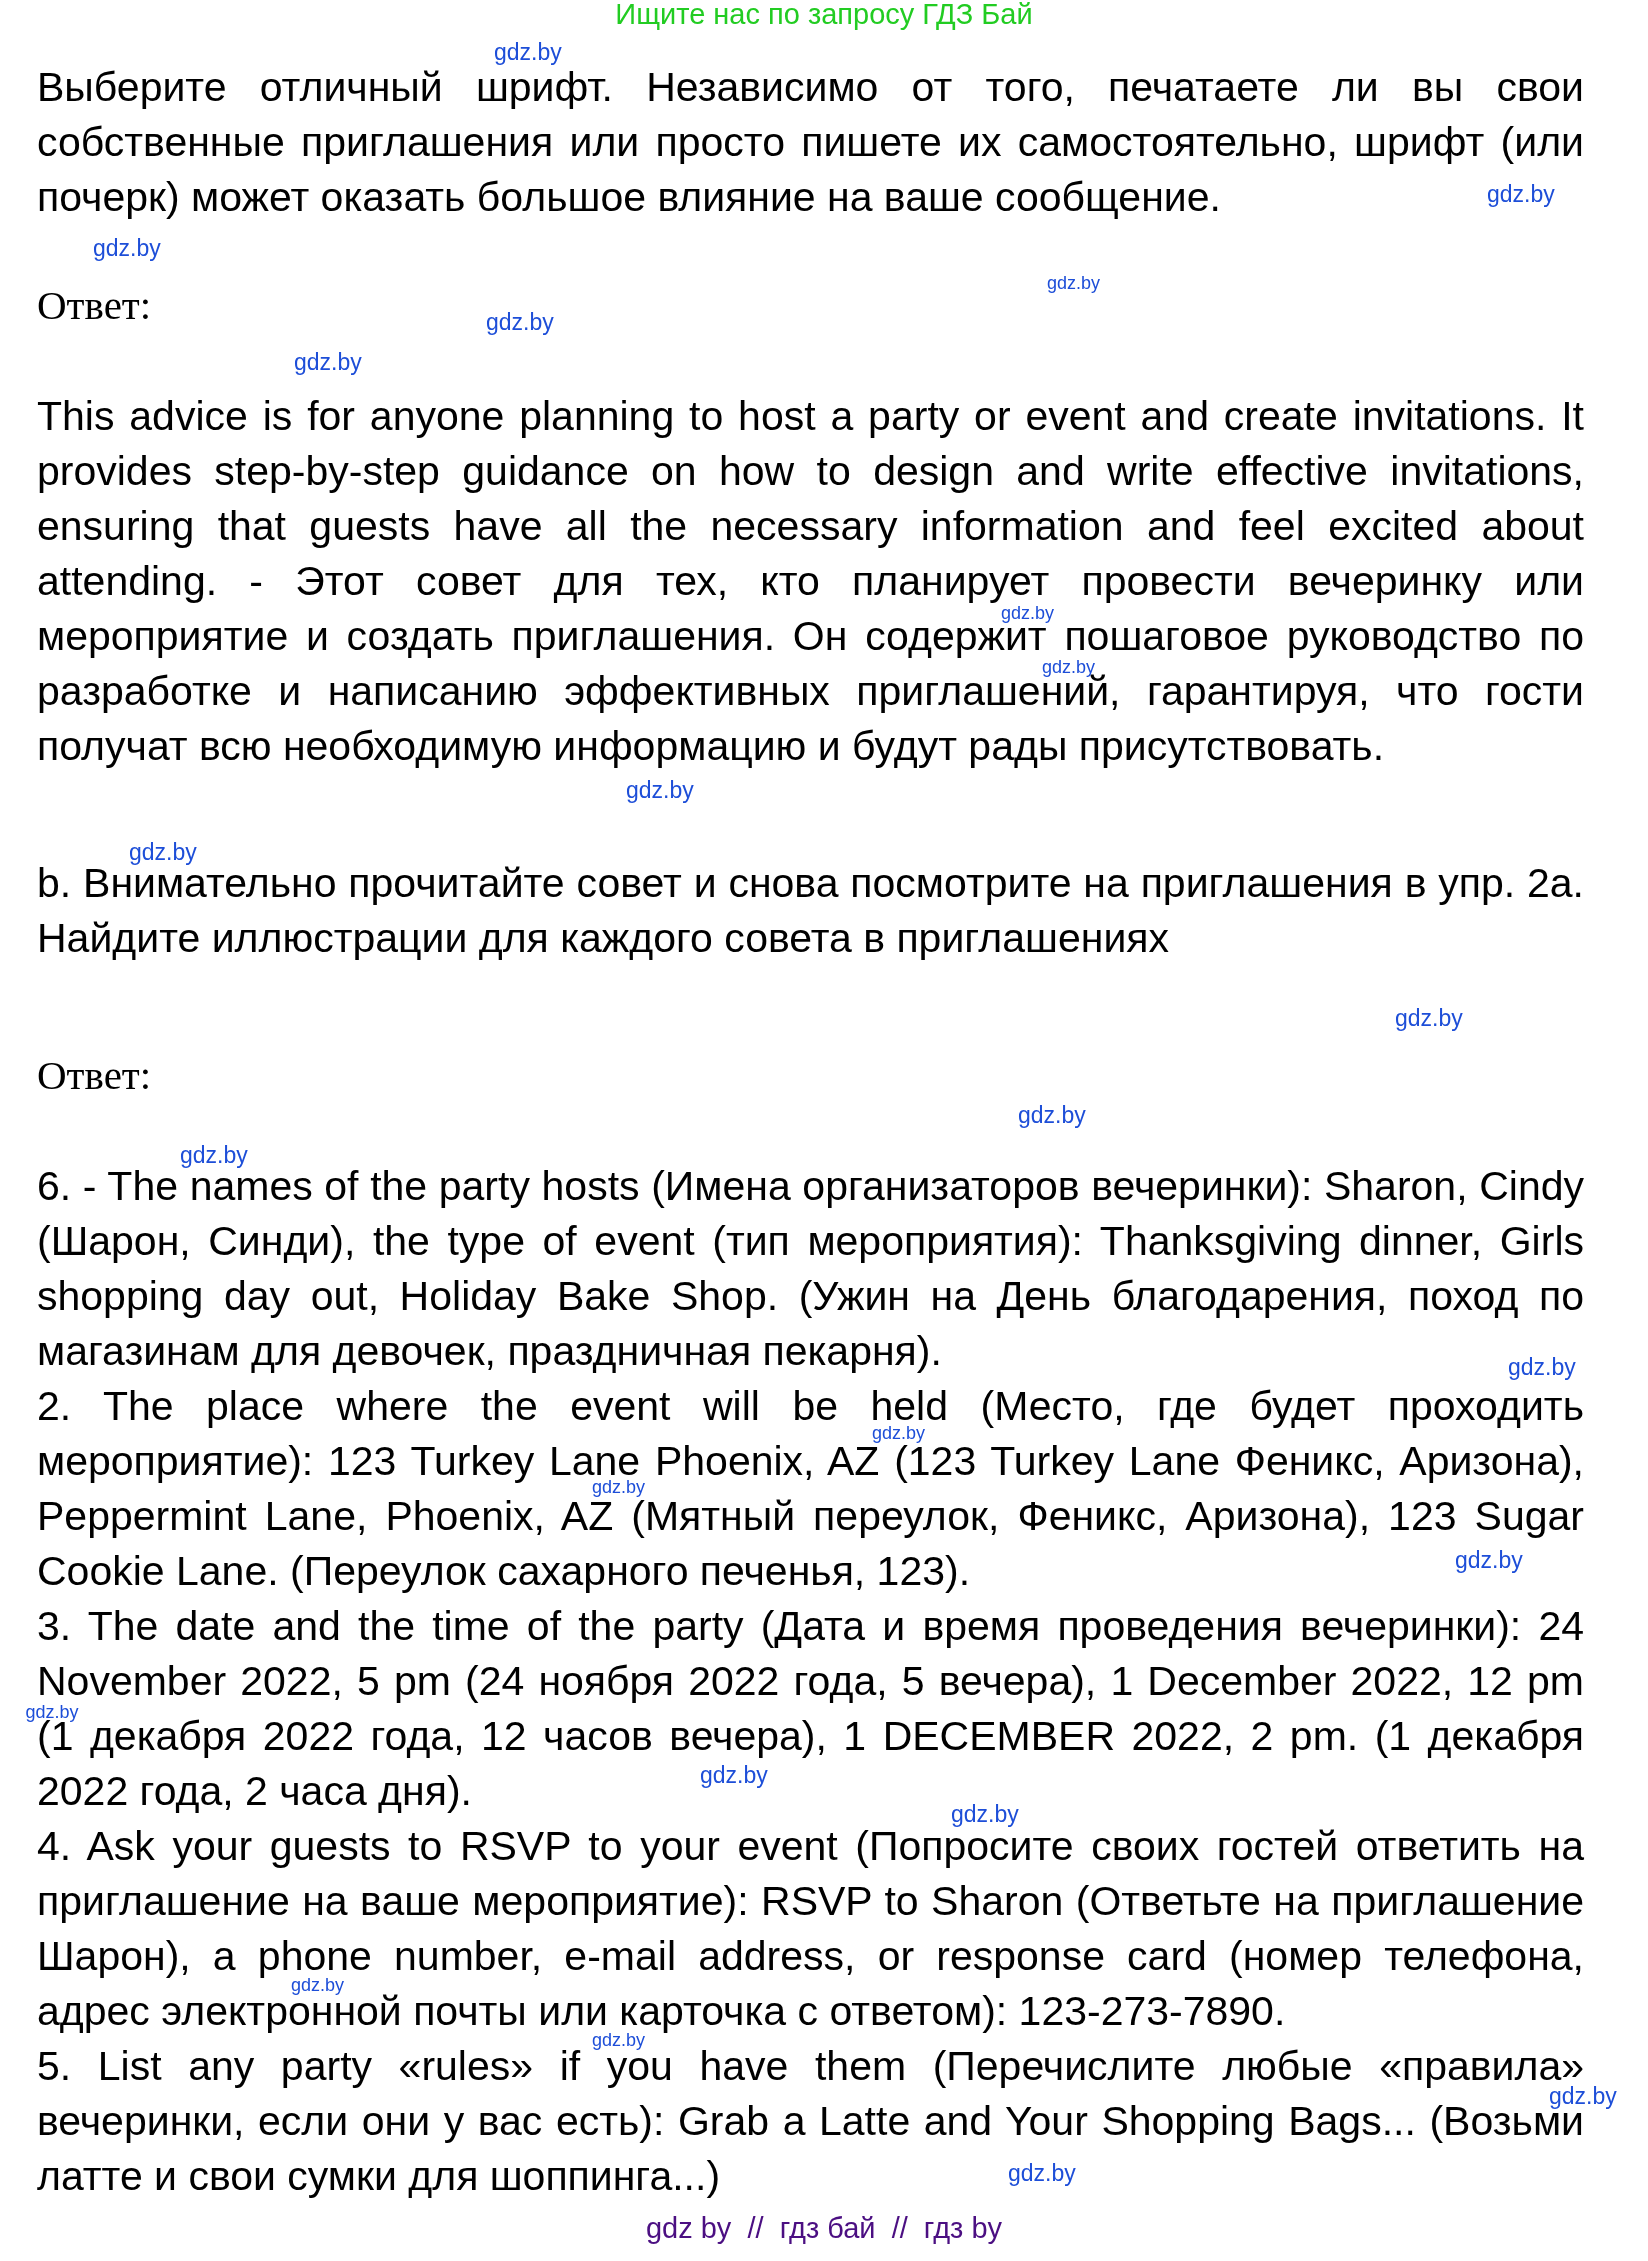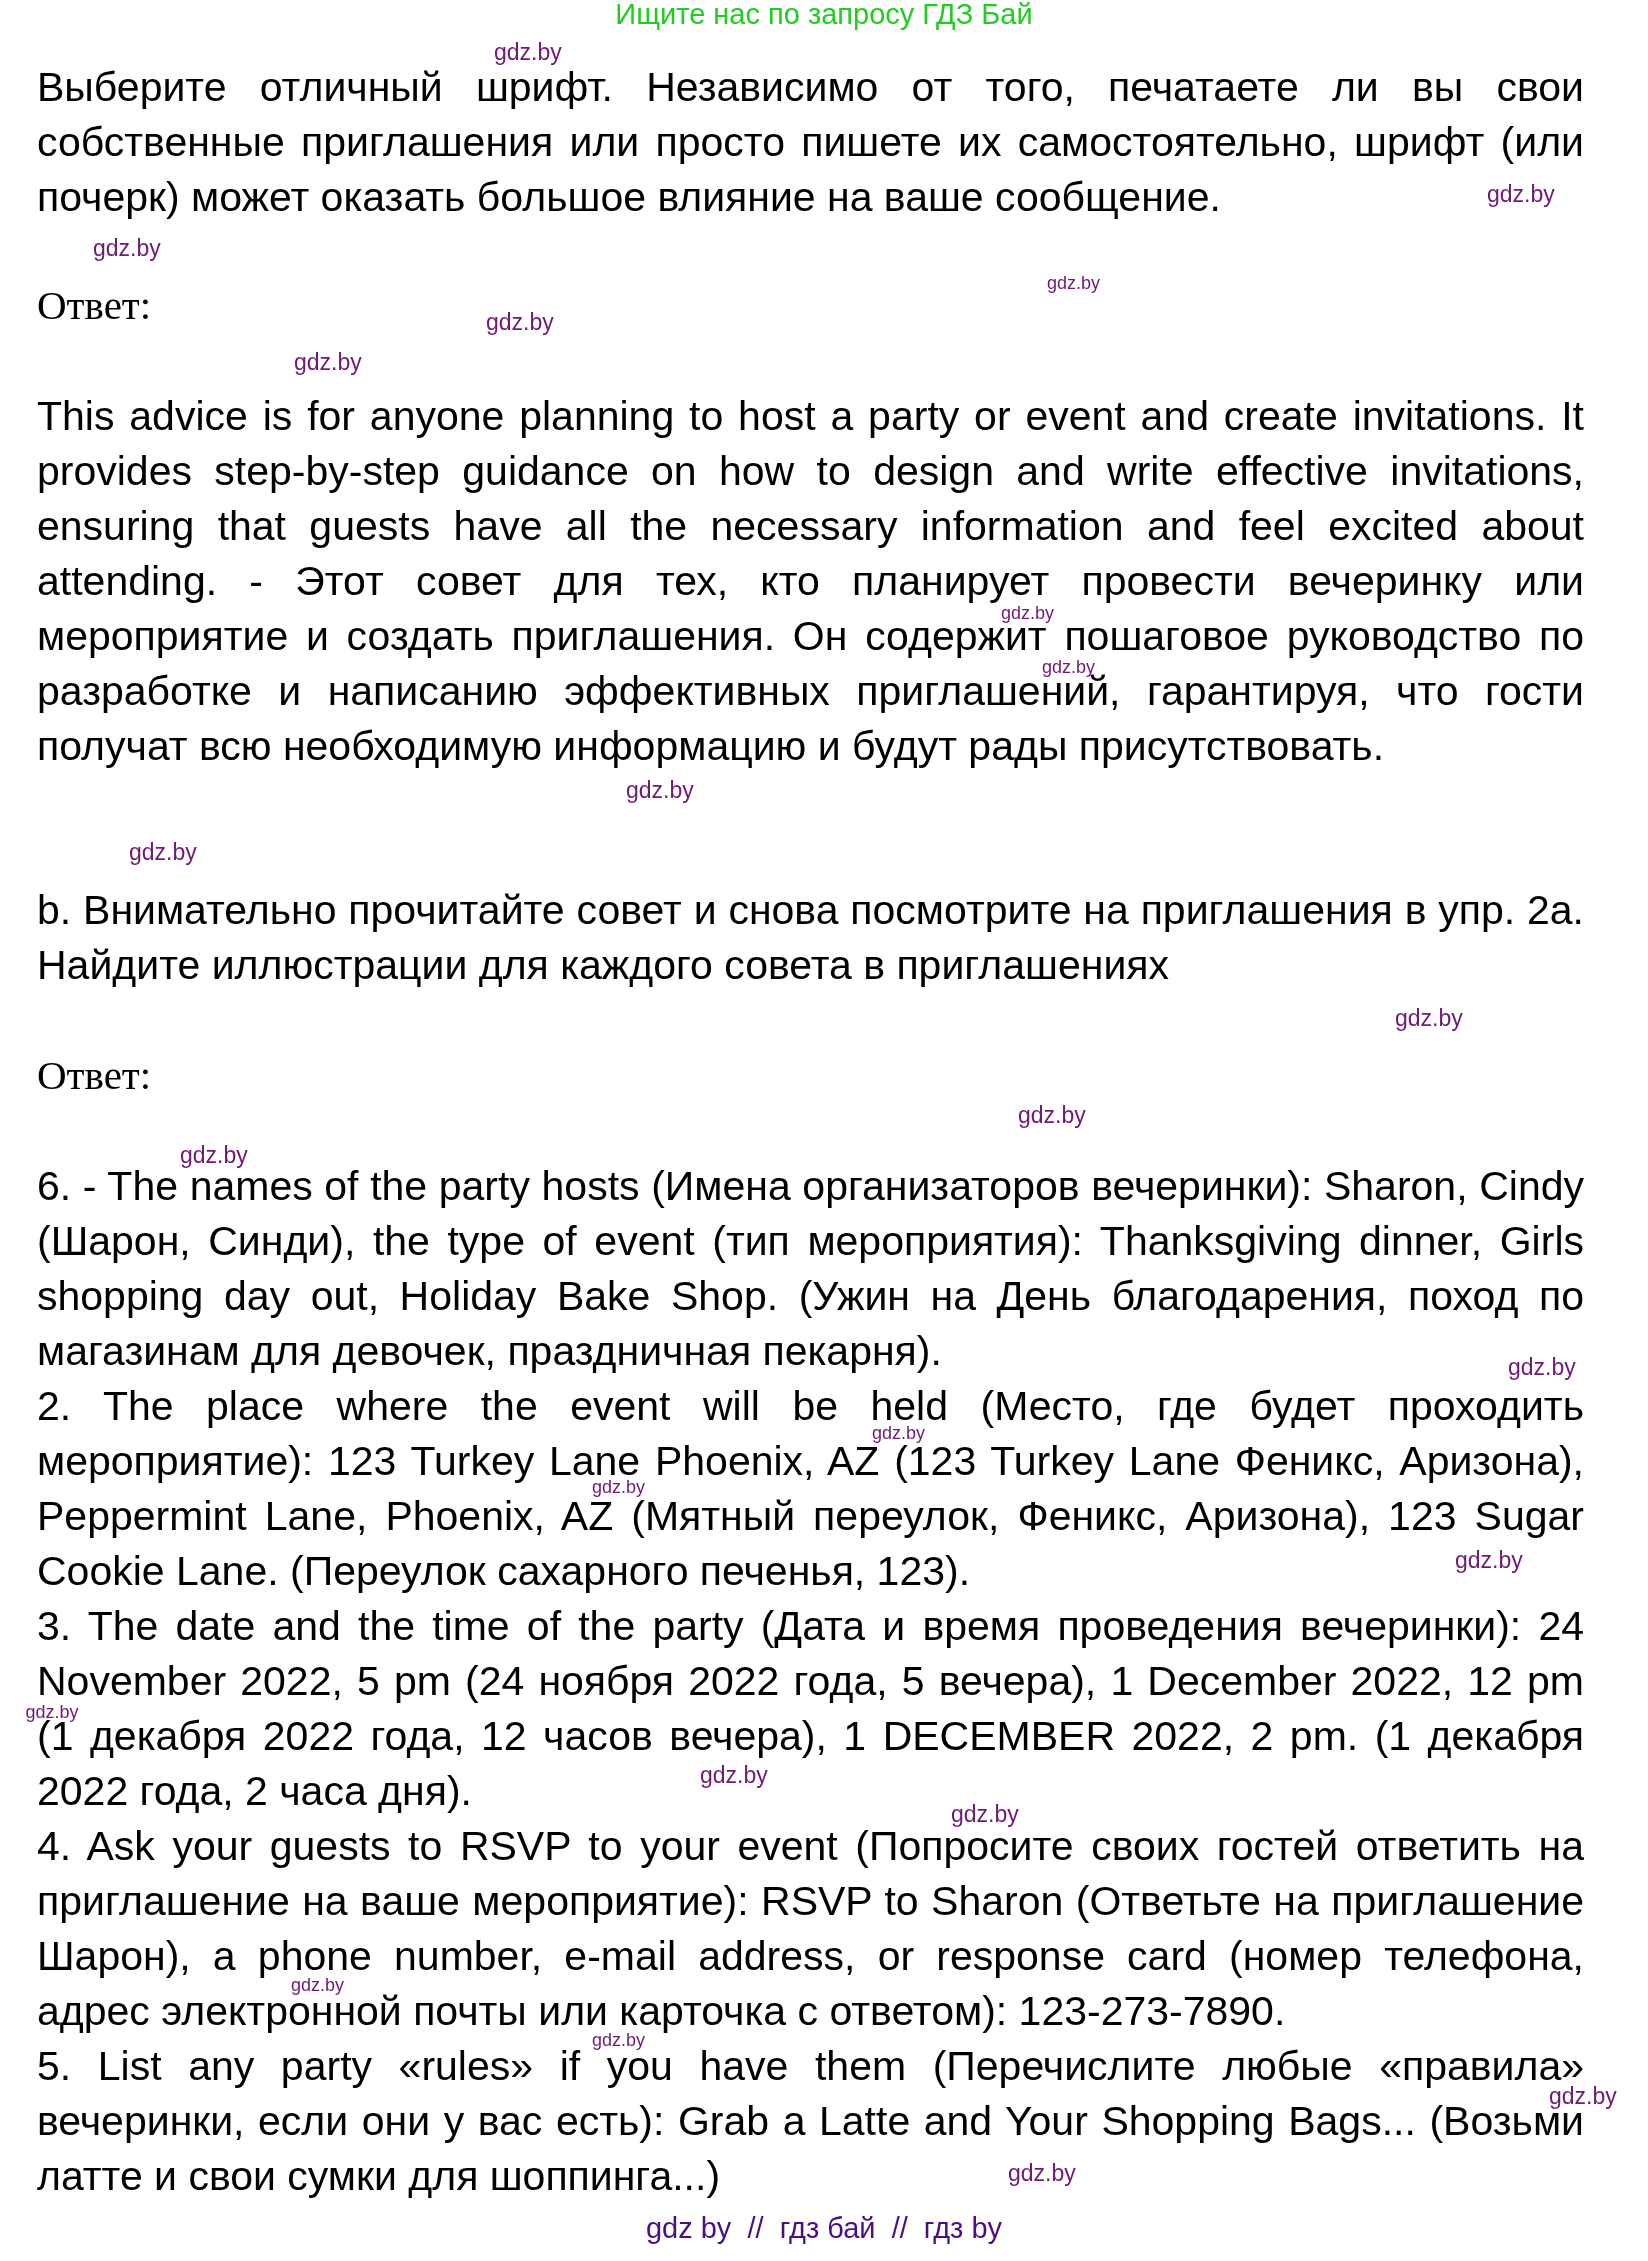--- a/index.html
+++ b/index.html
@@ -6,36 +6,36 @@
   body { width:1648px; height:2261px; position:relative; overflow:hidden; }
   .hdr { position:absolute; left:0; top:-1.6px; width:1648px; text-align:center;
          font-family:"Liberation Sans", sans-serif; font-size:29px; color:#22cc22; line-height:33px; }
   .ftr { position:absolute; left:0; top:2210px; width:1648px; text-align:center;
          font-family:"Liberation Sans", sans-serif; font-size:29px; color:#4b0f82; line-height:36px; white-space:pre; }
   .blk { position:absolute; left:37px; width:1547px;
          font-family:Liberation Sans, sans-serif; font-size:41px; line-height:55px; color:#000;
          text-align:justify; text-align-last:left; }
   .single { position:absolute; left:37px; font-family:"Liberation Serif", serif; font-size:41px; line-height:55px; color:#000;text-align:center; }
   .item { display:block; text-align:justify; text-align-last:left; }
-  .wm { position:absolute; font-family:"Liberation Sans", sans-serif; color:#701a75; white-space:nowrap; line-height:1;text-align:right; }
+  .wm { position:absolute; font-family:"Liberation Sans", sans-serif; color:#1d4ed8; white-space:nowrap; line-height:1;text-align:right; }
   .wm.l { font-size:23px; }
   .wm.s { font-size:18px; }
 </style>
 </head>
 <body>
 
 <div class="hdr">Ищите нас по запросу ГДЗ Бай</div>
 
 <div class="blk" style="top:60px;">Выберите отличный шрифт. Независимо от того, печатаете ли вы свои собственные приглашения или просто пишете их самостоятельно, шрифт (или почерк) может оказать большое влияние на ваше сообщение.</div>
 
 <div class="single" style="top:278px;">Ответ:</div>
 
 <div class="blk" style="top:389px;">This advice is for anyone planning to host a party or event and create invitations. It provides step-by-step guidance on how to design and write effective invitations, ensuring that guests have all the necessary information and feel excited about attending. - Этот совет для тех, кто планирует провести вечеринку или мероприятие и создать приглашения. Он содержит пошаговое руководство по разработке и написанию эффективных приглашений, гарантируя, что гости получат всю необходимую информацию и будут рады присутствовать.</div>
 
-<div class="blk" style="top:883px;">b. Внимательно прочитайте совет и снова посмотрите на приглашения в упр. 2a. Найдите иллюстрации для каждого совета в приглашениях</div>
+<div class="blk" style="top:856px;">b. Внимательно прочитайте совет и снова посмотрите на приглашения в упр. 2a. Найдите иллюстрации для каждого совета в приглашениях</div>
 
 <div class="single" style="top:1048px;">Ответ:</div>
 
 <div class="blk" style="top:1159px;">
   <span class="item">6. - The names of the party hosts (Имена организаторов вечеринки): Sharon, Cindy (Шарон, Синди), the type of event (тип мероприятия): Thanksgiving dinner, Girls shopping day out, Holiday Bake Shop. (Ужин на День благодарения, поход по магазинам для девочек, праздничная пекарня).</span>
   <span class="item">2. The place where the event will be held (Место, где будет проходить мероприятие): 123 Turkey Lane Phoenix, AZ (123 Turkey Lane Феникс, Аризона), Peppermint Lane, Phoenix, AZ (Мятный переулок, Феникс, Аризона), 123 Sugar Cookie Lane. (Переулок сахарного печенья, 123).</span>
   <span class="item">3. The date and the time of the party (Дата и время проведения вечеринки): 24 November 2022, 5 pm (24 ноября 2022 года, 5 вечера), 1 December 2022, 12 pm (1 декабря 2022 года, 12 часов вечера), 1 DECEMBER 2022, 2 pm. (1 декабря 2022 года, 2 часа дня).</span>
   <span class="item">4. Ask your guests to RSVP to your event (Попросите своих гостей ответить на приглашение на ваше мероприятие): RSVP to Sharon (Ответьте на приглашение Шарон), a phone number, e-mail address, or response card (номер телефона, адрес электронной почты или карточка с ответом): 123-273-7890.</span>
   <span class="item">5. List any party «rules» if you have them (Перечислите любые «правила» вечеринки, если они у вас есть): Grab a Latte and Your Shopping Bags... (Возьми латте и свои сумки для шоппинга...)</span>
 </div>

